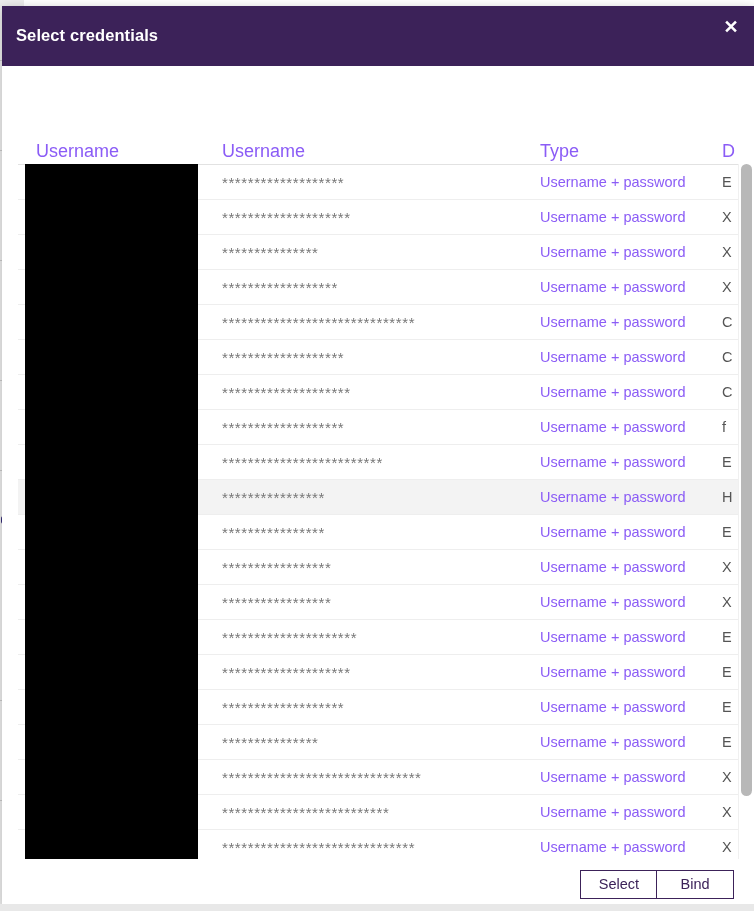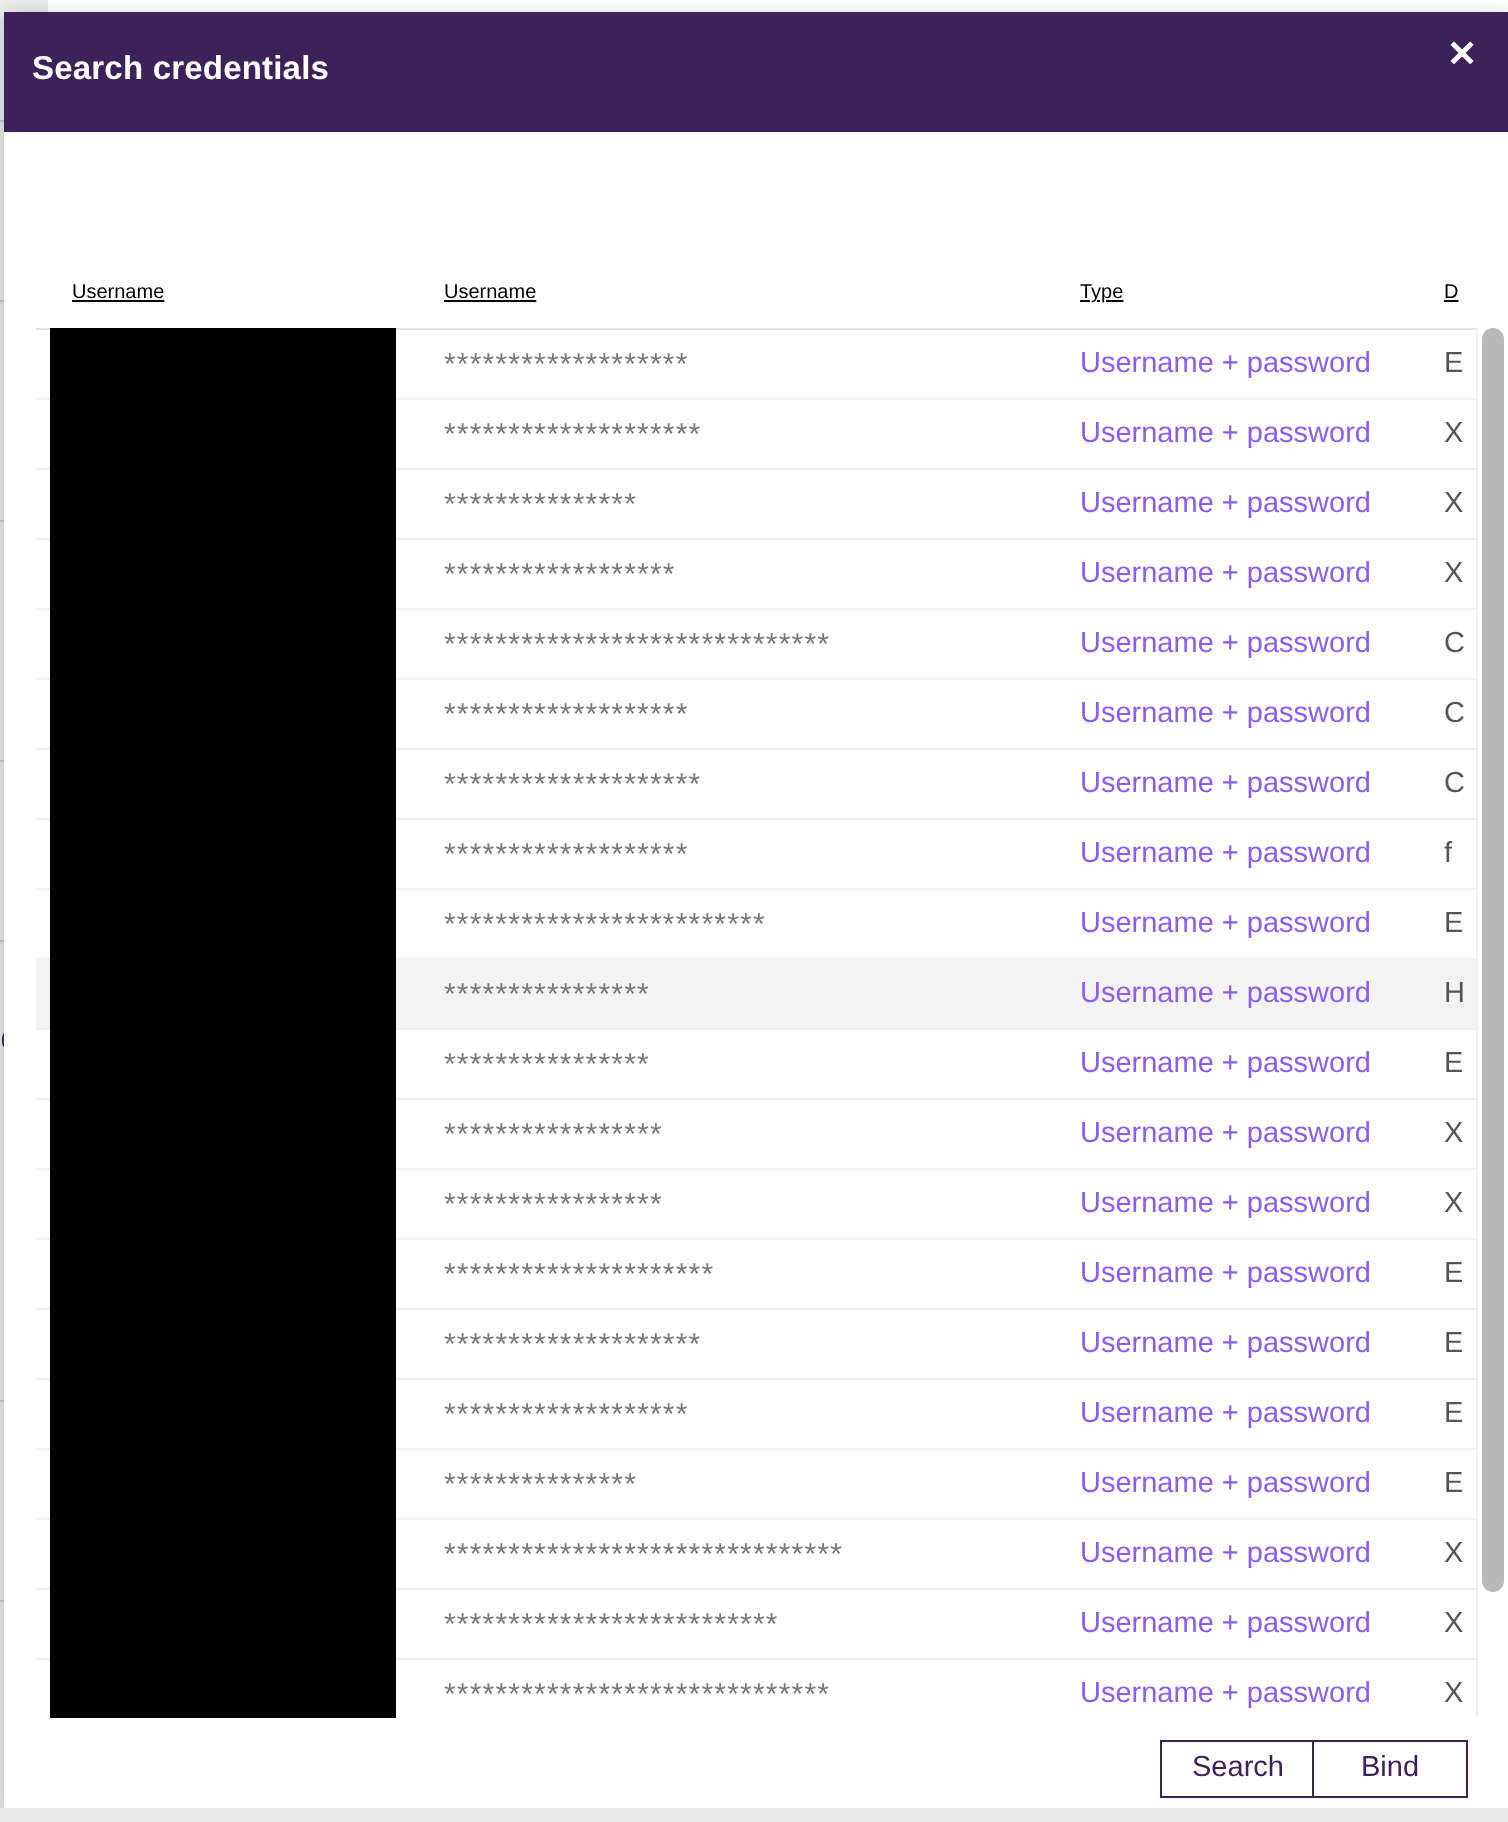--- a/index.html
+++ b/index.html
@@ -167,24 +167,23 @@
   }
   .thead {
     position: relative;
     height: 30px;
     border-bottom: 1px solid #e2e2e2;
     background: #ffffff;
   }
   .th {
     position: absolute;
     top: 7px;
-    font-size: 10px;
-    color: #000000;
+    font-size: 18px;
+    color: #8b5cf6;
     white-space: nowrap;
-    text-decoration: underline;
   }
   .col0 { left: 18px; }
   .col1 { left: 204px; }
   .col2 { left: 506px; margin-left: 16px; }
   .col3 { left: 704px; }
 
   .tbody {
     position: relative;
     height: 695px;
     overflow: hidden;
@@ -302,21 +301,21 @@
     <div class="bg-strip-line" style="top:800px"></div>
     <div class="bg-dot" style="top:514px"></div>
     <div class="bg-sq" style="top:660px"></div>
     <div class="bg-sq" style="top:830px; background:#8ea7c4;"></div>
   </div>
   <div class="bg-gutter"></div>
 
   <div id="modal">
 
     <div class="modal-header">
-      <div class="modal-title">Search credentials</div>
+      <div class="modal-title">Select credentials</div>
       <div class="close-icon">✕</div>
     </div>
 
     <div class="toolbar">
       <button class="tbtn" id="btn-show-password">Show password</button>
 
       <button class="tbtn" id="btn-show-all">Show all passwords</button>
 
       <div class="search-box">
         <span class="search-icon">
@@ -464,20 +463,20 @@
         </div>
 
       <div class="vscroll">
         <div class="vthumb"></div>
       </div>
     </div>
 
     <div class="redaction"></div>
 
     <div class="footer">
-      <button class="fbtn" id="btn-cancel">Search</button>
+      <button class="fbtn" id="btn-cancel">Select</button>
       <button class="fbtn" id="btn-bind">Bind</button>
     </div>
 
   </div>
 
   <div class="bottom-bar"></div>
 </div>
 
 </body></html>

